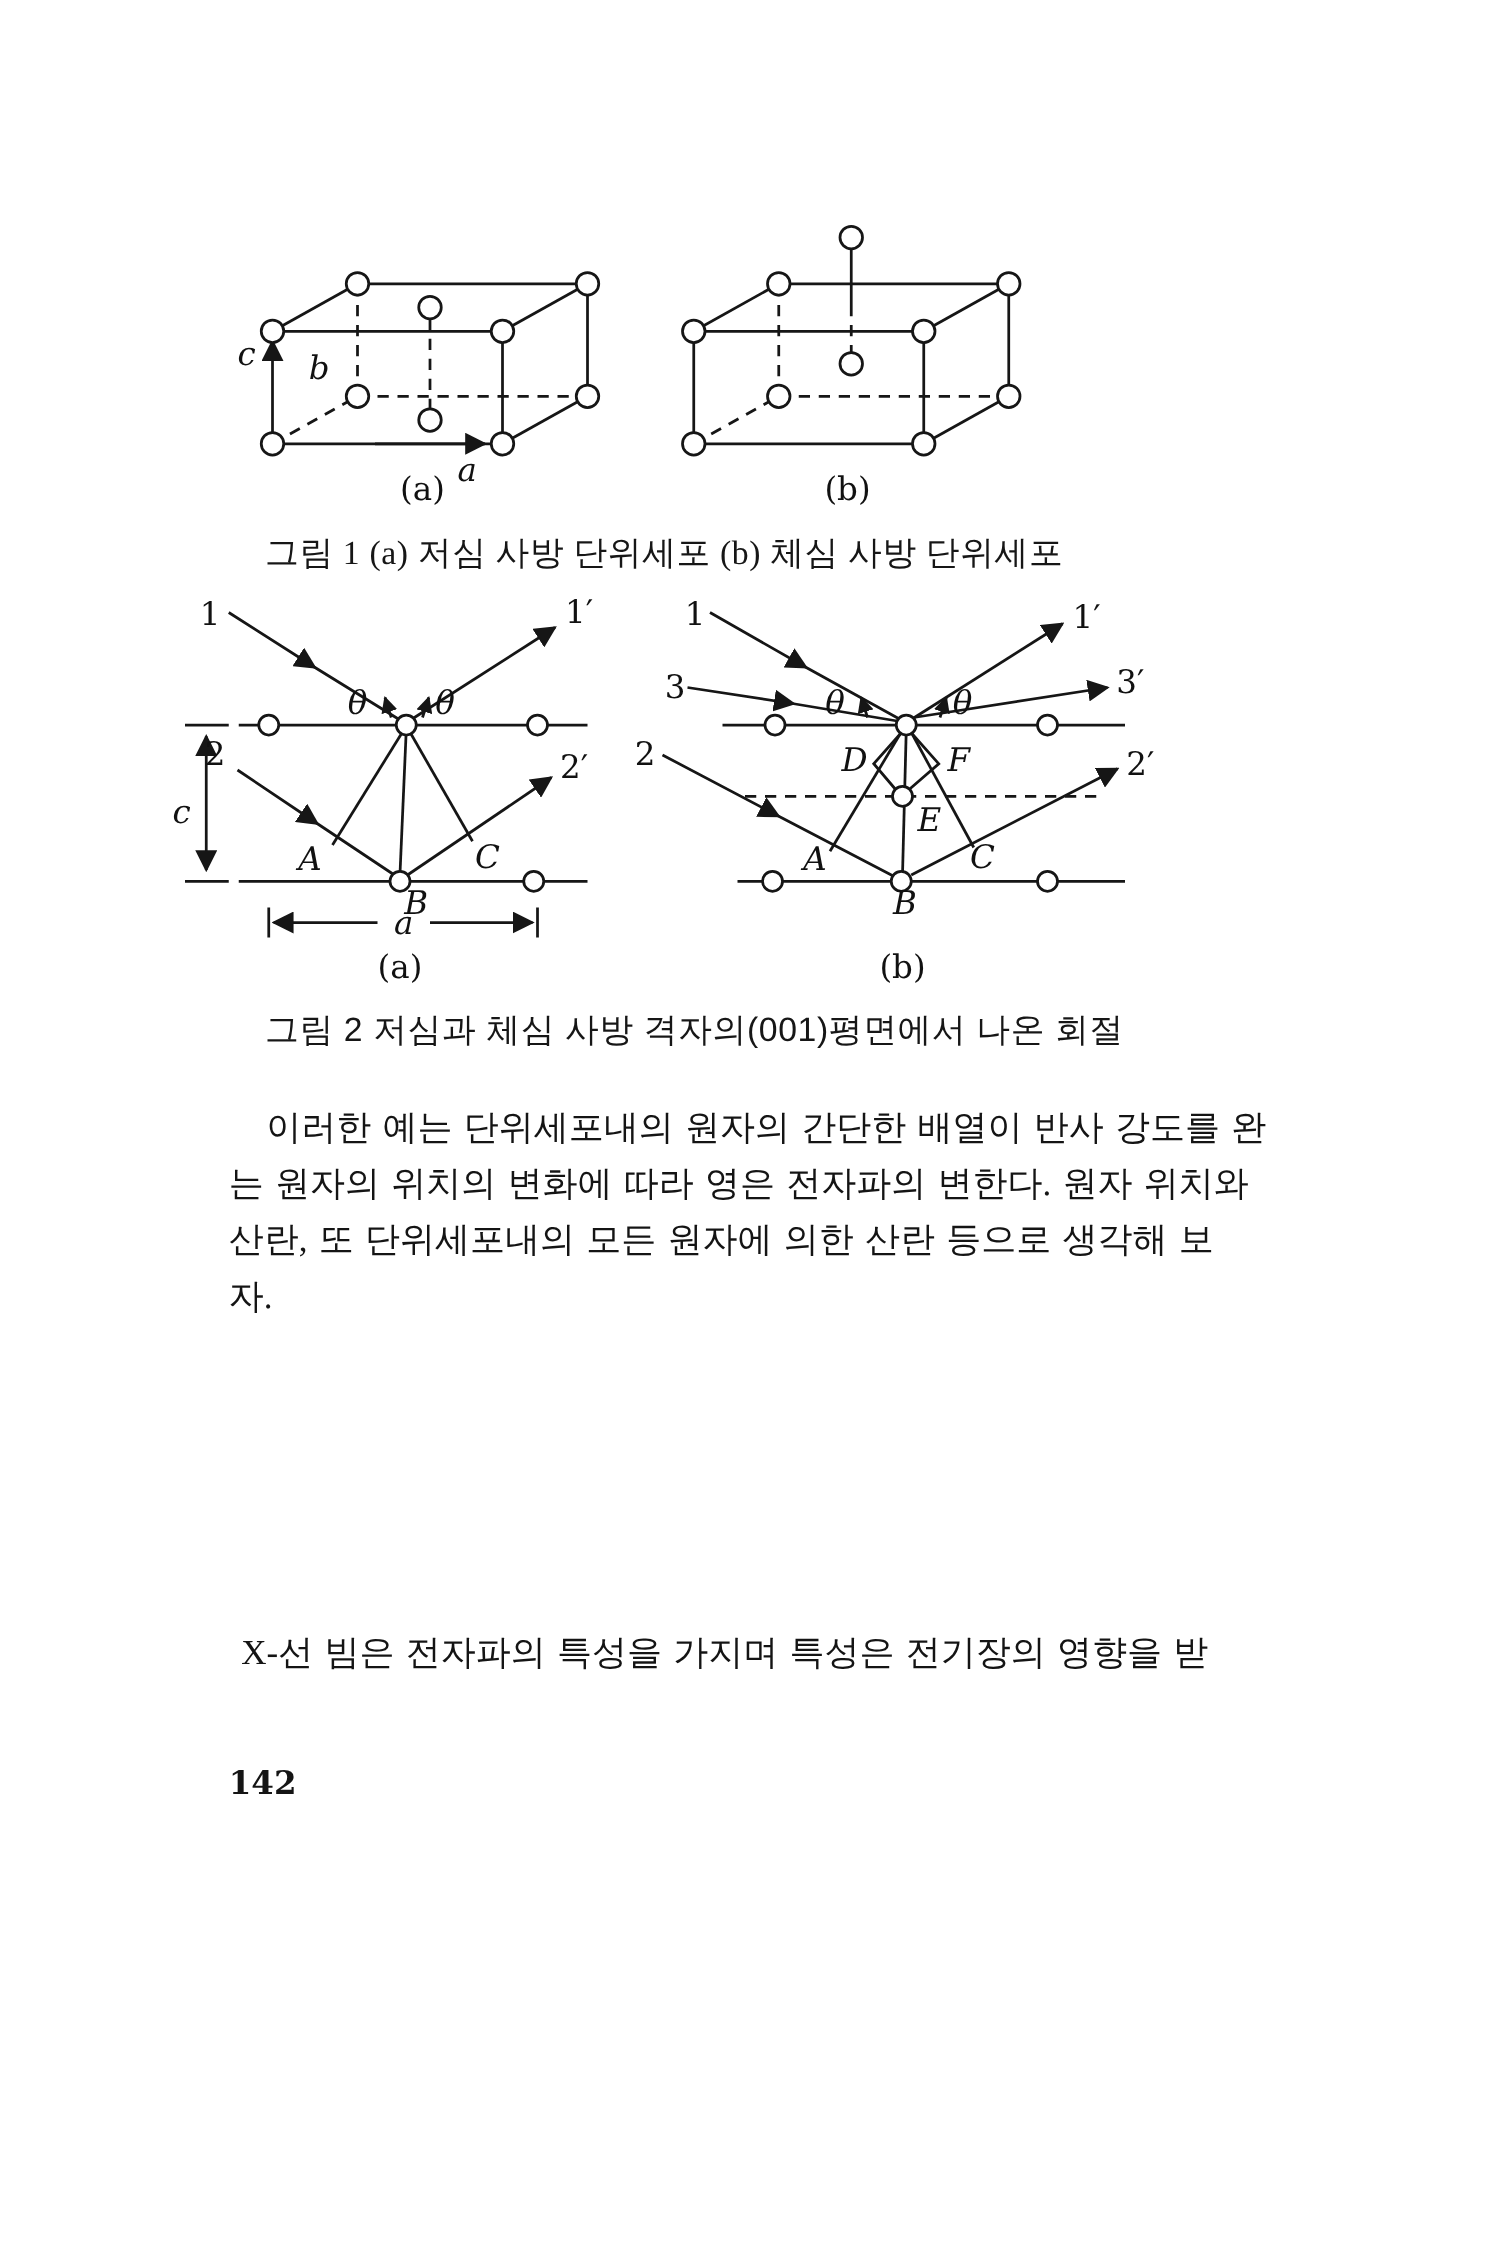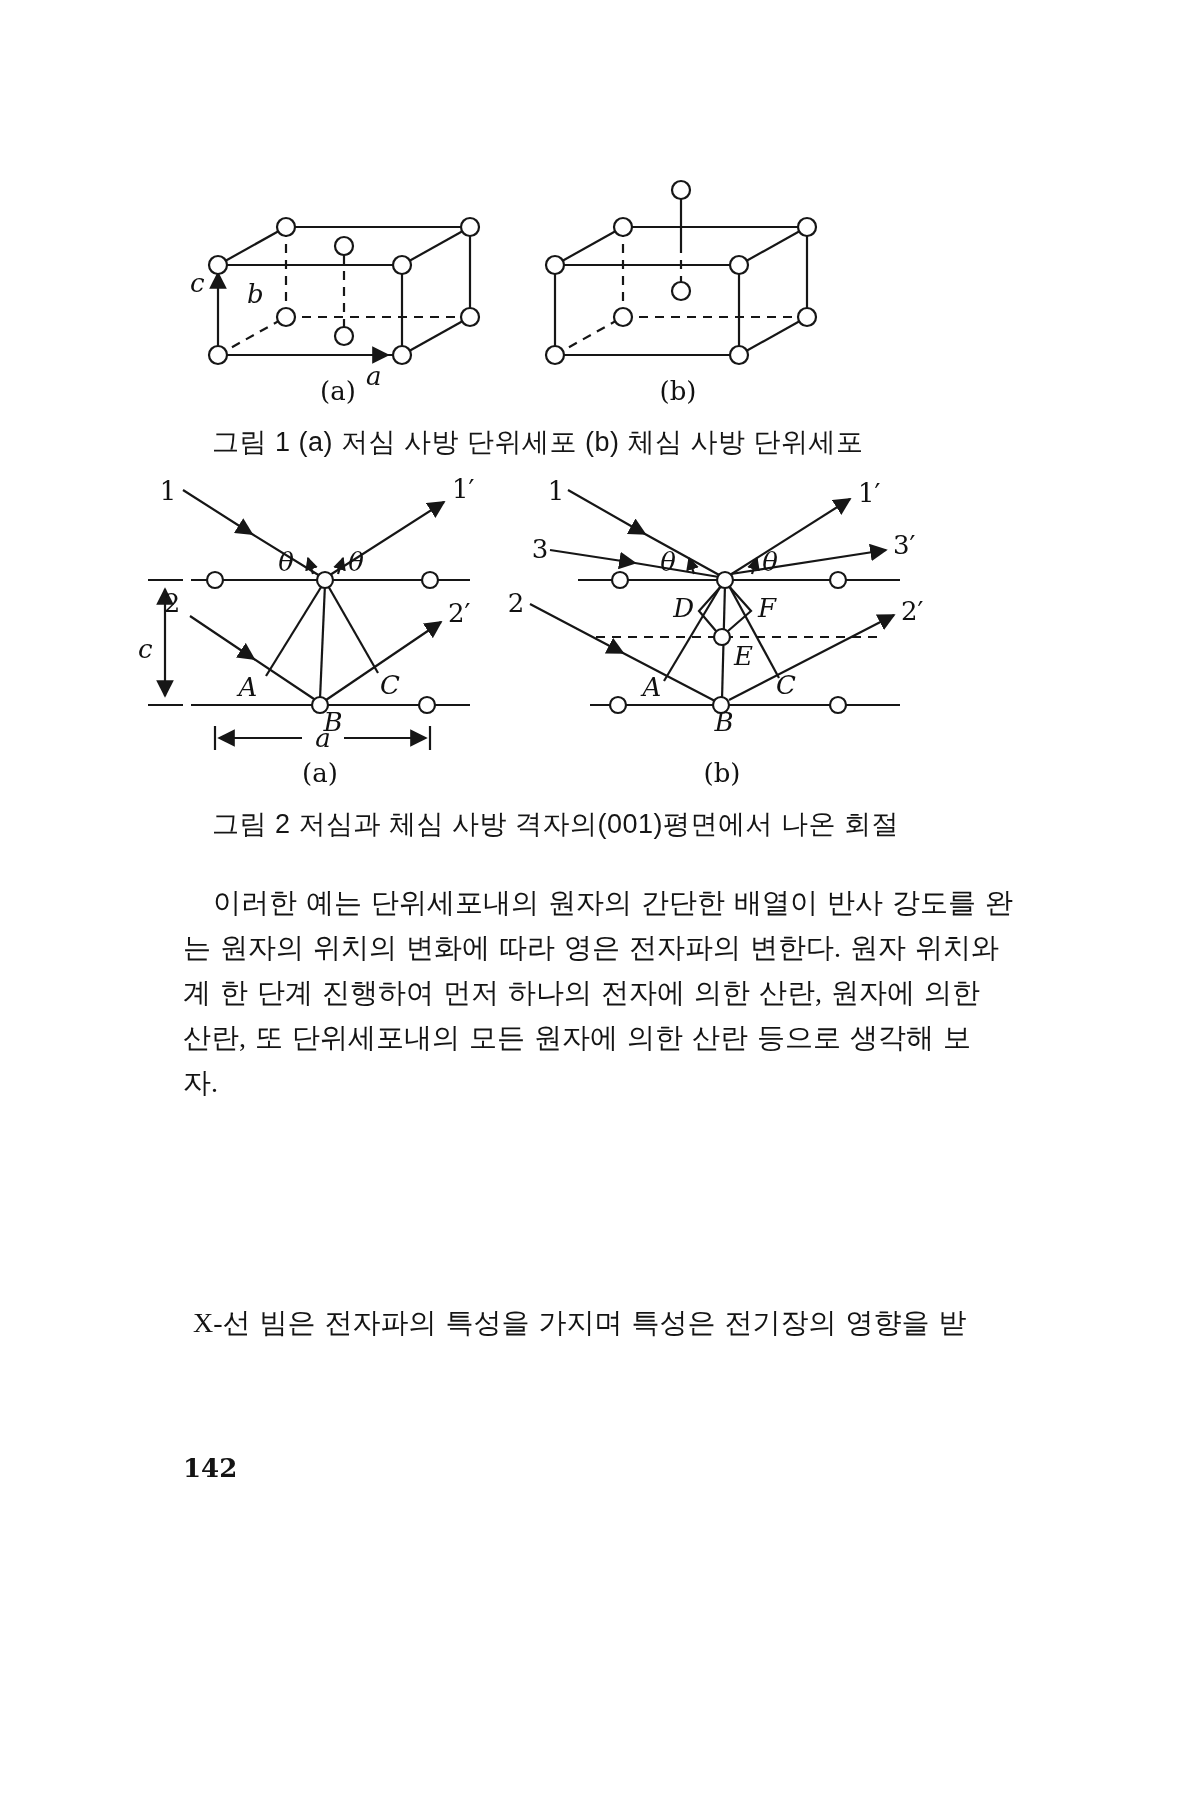--- a/index.html
+++ b/index.html
@@ -10,37 +10,37 @@
     font-family:"Liberation Serif", serif;
   }
   .fig { position:absolute; left:0; }
   #fig1 { top:140px; }
   #fig2 { top:470px; }
   .caption {
     position:absolute; left:212px;
     font-family:"Liberation Sans", sans-serif;
     font-size:27px; letter-spacing:0.5px; color:#161616;
   }
-  #cap1 { top:424px; }
+  #cap1 { top:424px;font-family:Liberation Serif, serif; }
   #cap2 { top:806px; }
   .bodytext {
     position:absolute; left:183px; width:860px;
     font-size:28px; line-height:45px; word-spacing:2px; color:#141414;
   }
   #para1 { top:860px;margin-top:20px; }
   #para1 .line:first-child { text-indent:30px; }
   .line { white-space:nowrap; }
   #heading {
     position:absolute; top:1250px; left:214px;
     font-size:32px; font-weight:bold; letter-spacing:1px;
   }
   #para2 { top:1300px; text-indent:10px; }
   #pageno {
     position:absolute; top:1412px; left:183px;
-    font-size:26px; font-weight:bold; font-family:"DejaVu Serif", serif;margin-top:41px;
+    font-size:26px; font-weight:bold; font-family:"DejaVu Serif", serif;
   }
   svg text { font-family:"DejaVu Serif", serif; font-size:26px; fill:#111; stroke:none; }
   svg .it { font-style:italic; }
   svg line, svg path, svg polyline { stroke:#161616; stroke-width:2.2; fill:none; }
   svg circle { stroke:#161616; stroke-width:2.2; fill:#ffffff; }
   svg .dash { stroke-dasharray:9 7; }
   svg marker path { fill:#161616; stroke:none; }
 </style>
 </head>
 <body>
@@ -227,21 +227,20 @@
       <text class="it" x="786" y="224" text-anchor="middle">C</text>
       <text x="722" y="312" text-anchor="middle">(b)</text>
     </g>
   </svg>
 
   <div class="caption" id="cap2">그림 2  저심과 체심 사방 격자의(001)평면에서 나온 회절</div>
 
   <div class="bodytext" id="para1">
     <div class="line">이러한 예는 단위세포내의 원자의 간단한 배열이 반사 강도를 완</div>
     <div class="line">는 원자의 위치의 변화에 따라 영은 전자파의 변한다. 원자 위치와</div>
-    <div class="line">계 한 단계 진행하여 먼저 하나의 전자에 의한 산란, 원자에 의한</div>
     <div class="line">산란, 또 단위세포내의 모든 원자에 의한 산란 등으로 생각해 보</div>
     <div class="line">자.</div>
   </div>
 
 
   <div class="bodytext" id="para2">
     <div class="line">X-선 빔은 전자파의 특성을 가지며 특성은 전기장의 영향을 받</div>
   </div>
 
   <div id="pageno">142</div>

